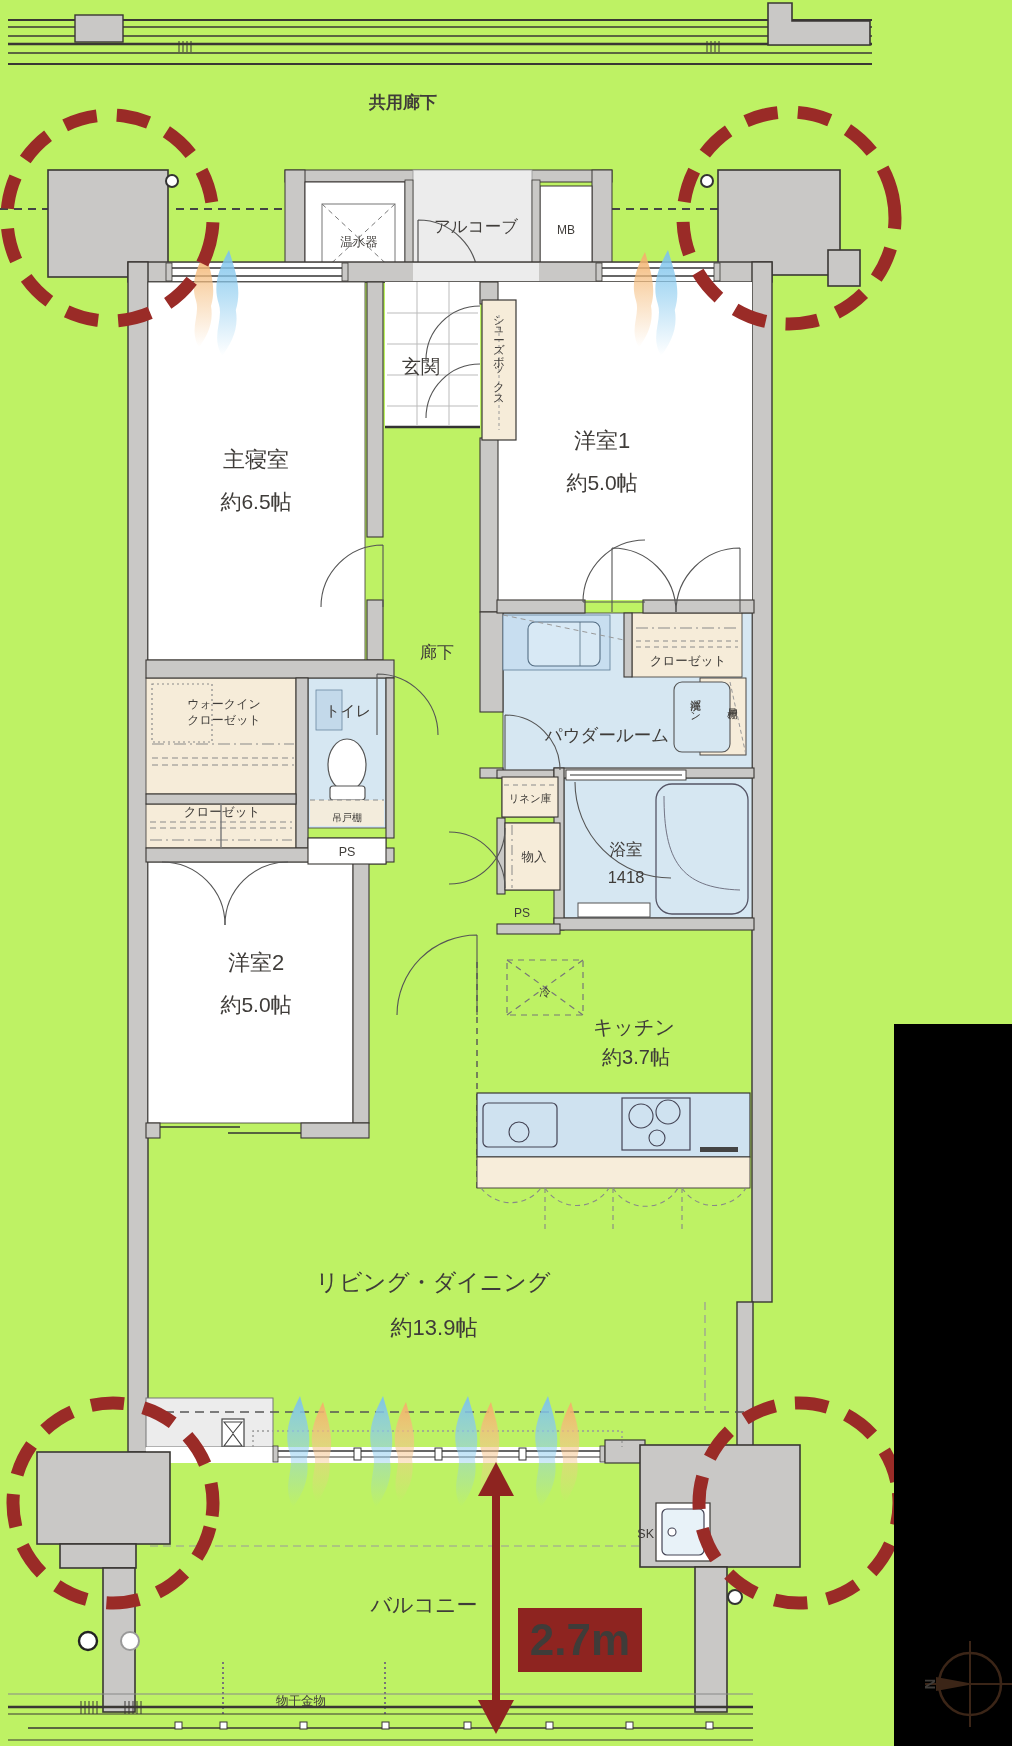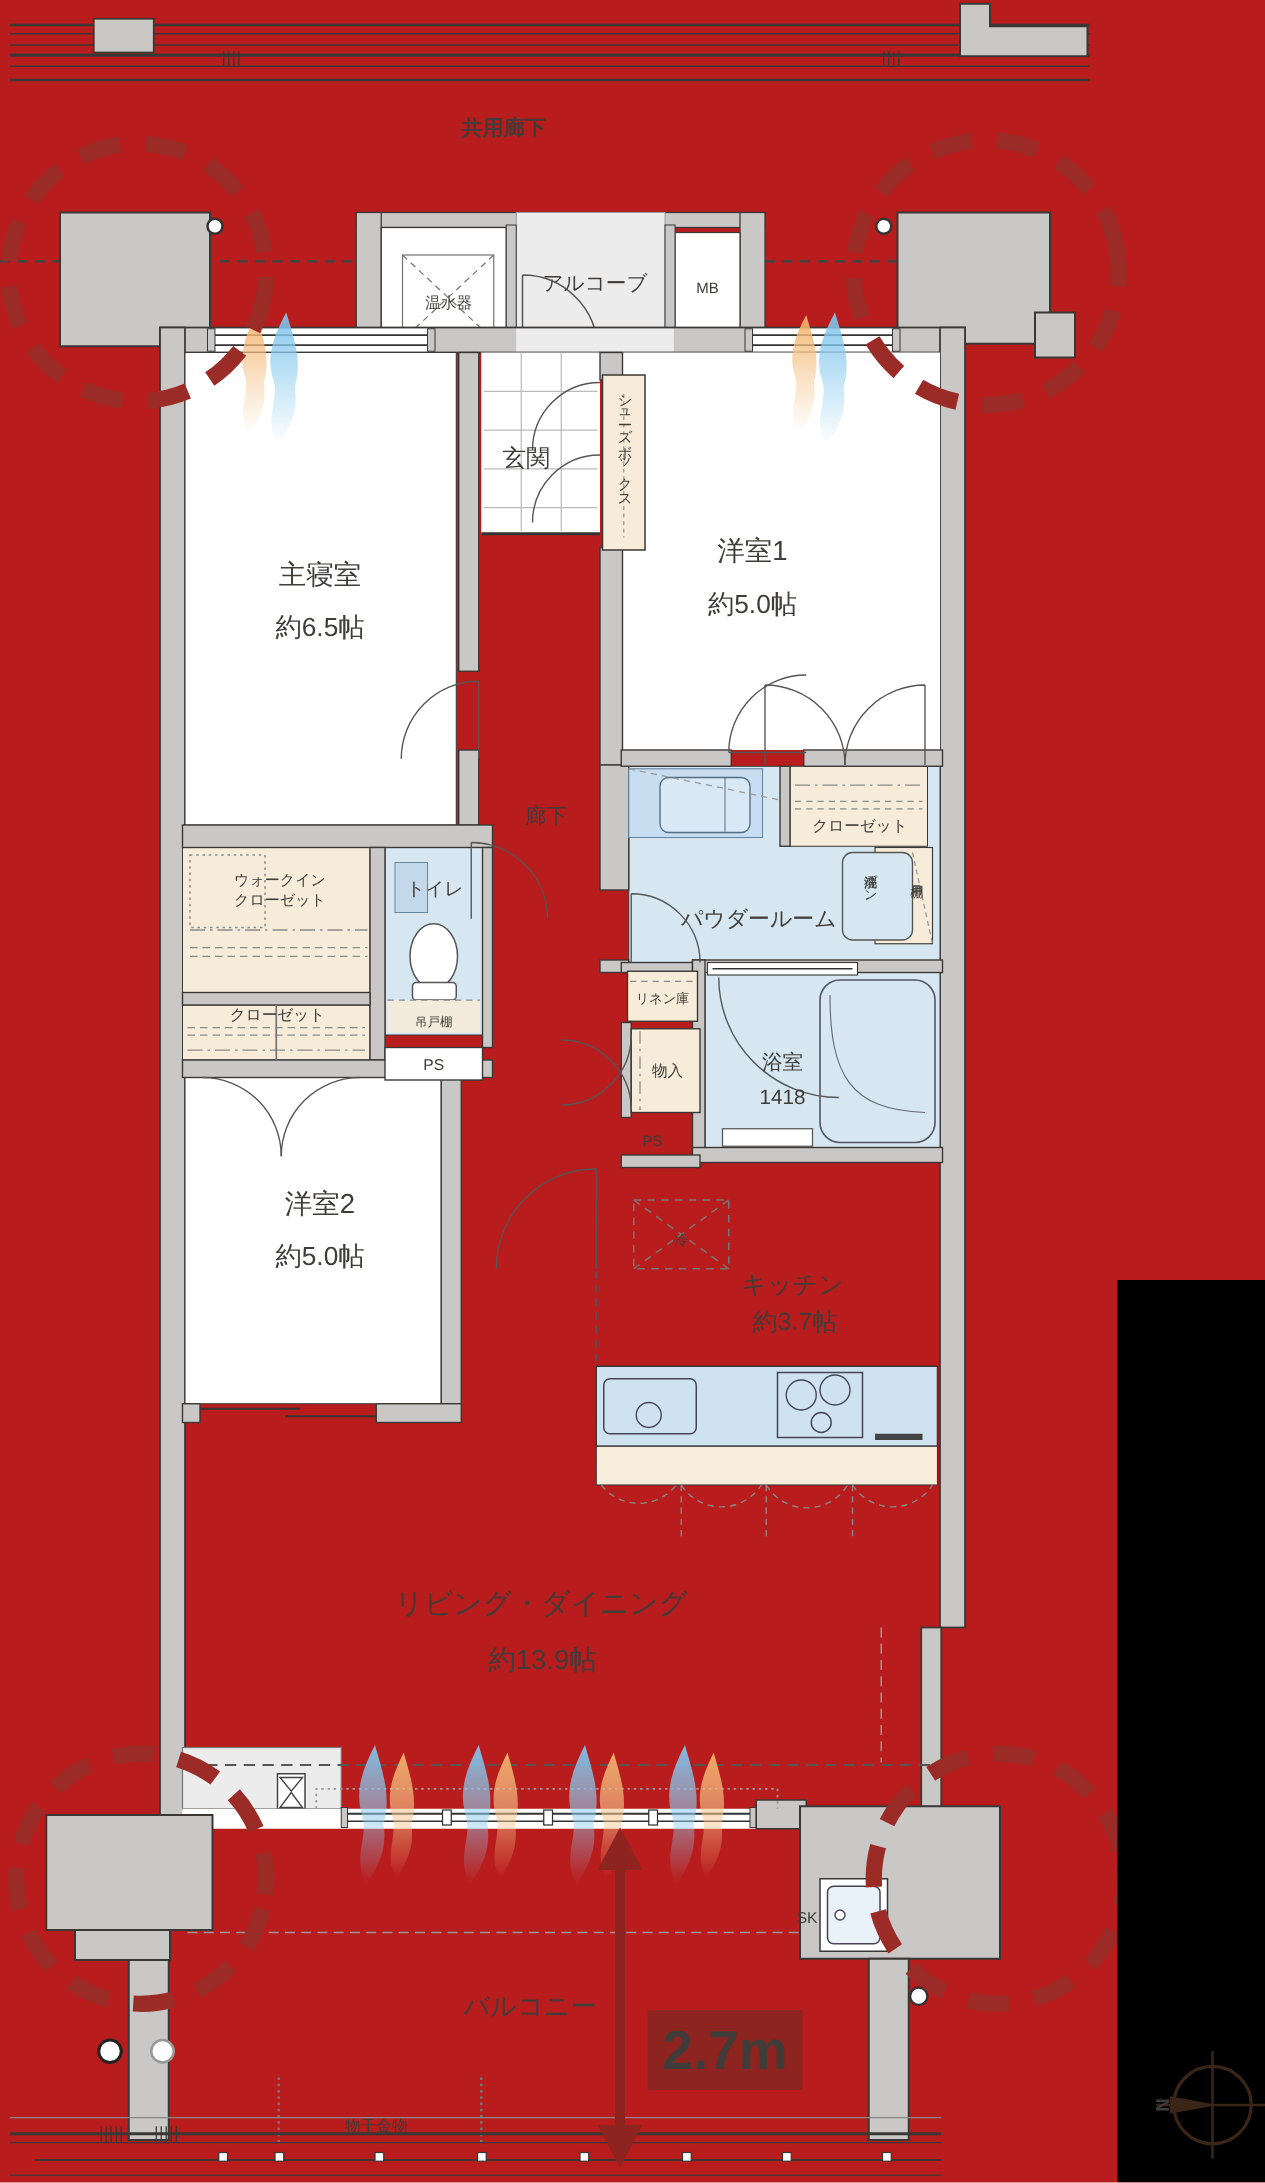--- a/index.html
+++ b/index.html
@@ -1,17 +1,17 @@
 <!DOCTYPE html>
 <html><head>
 <meta charset="utf-8">
 <style>
   html,body{margin:0;padding:0;background:#ffffff;}
   body{font-family:"Liberation Sans","DejaVu Sans",sans-serif;}
-  #stage{position:relative;width:1012px;height:1746px;background:#b91c1c;overflow:hidden;}
+  #stage{position:relative;width:1012px;height:1746px;background:#bef264;overflow:hidden;}
   svg{display:block;}
   text{font-family:"Liberation Sans","DejaVu Sans",sans-serif;fill:#3f3c39;}
   .vtext{writing-mode:vertical-rl;}
 </style>
 </head>
 <body>
 
 <div id="stage">
 <svg width="1012" height="1746" viewBox="0 0 1012 1746">
   <defs>

